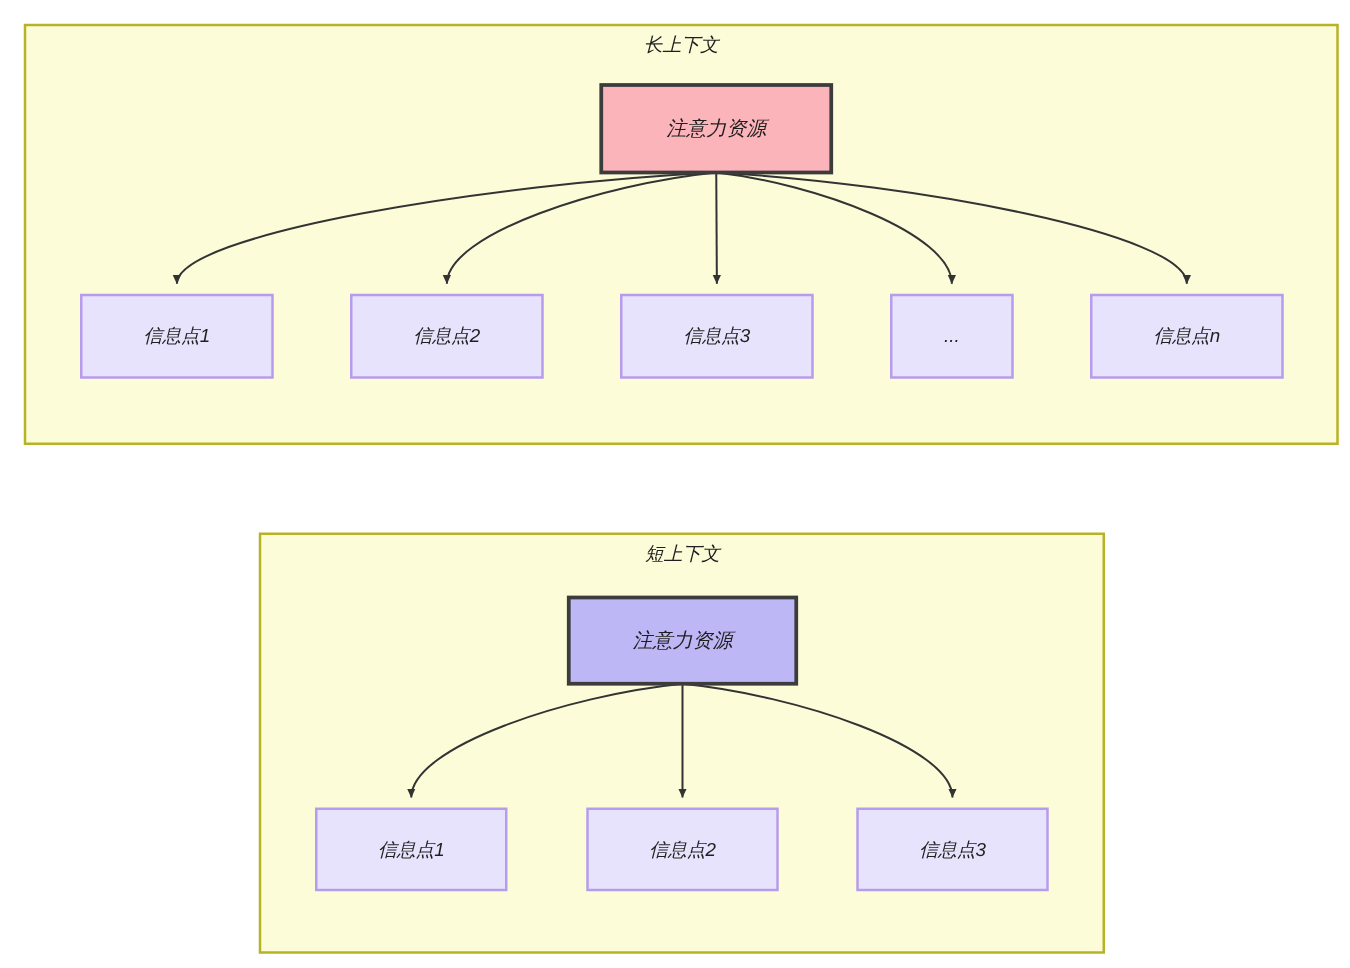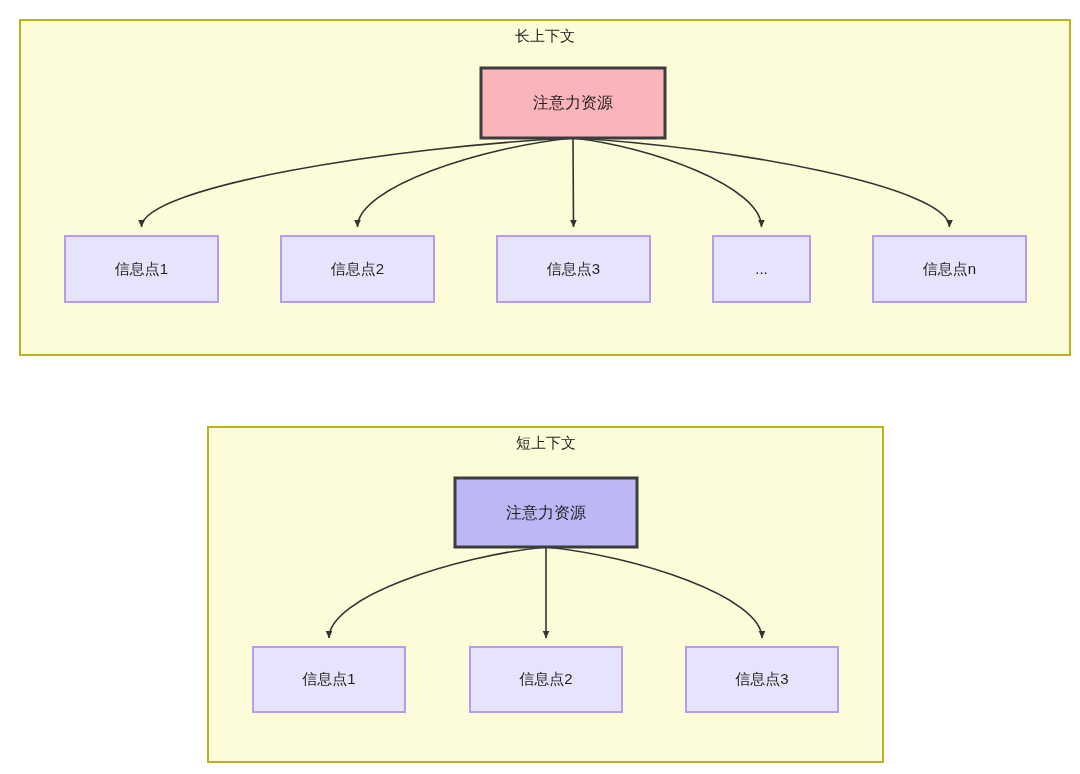--- a/index.html
+++ b/index.html
@@ -10,20 +10,21 @@
   body {
     width: 1080px;
     height: 774px;
     font-family: "Liberation Sans", "DejaVu Sans", sans-serif;
     overflow: hidden;
   }
   #stage {
     position: relative;
     width: 884px;
     height: 774px;
+    font-style: italic;
   }
   svg.diagram {
     position: absolute;
     left: 0;
     top: 0;
     width: 1080px;
     height: 774px;
     display: block;
   }
   .panel-rect {

